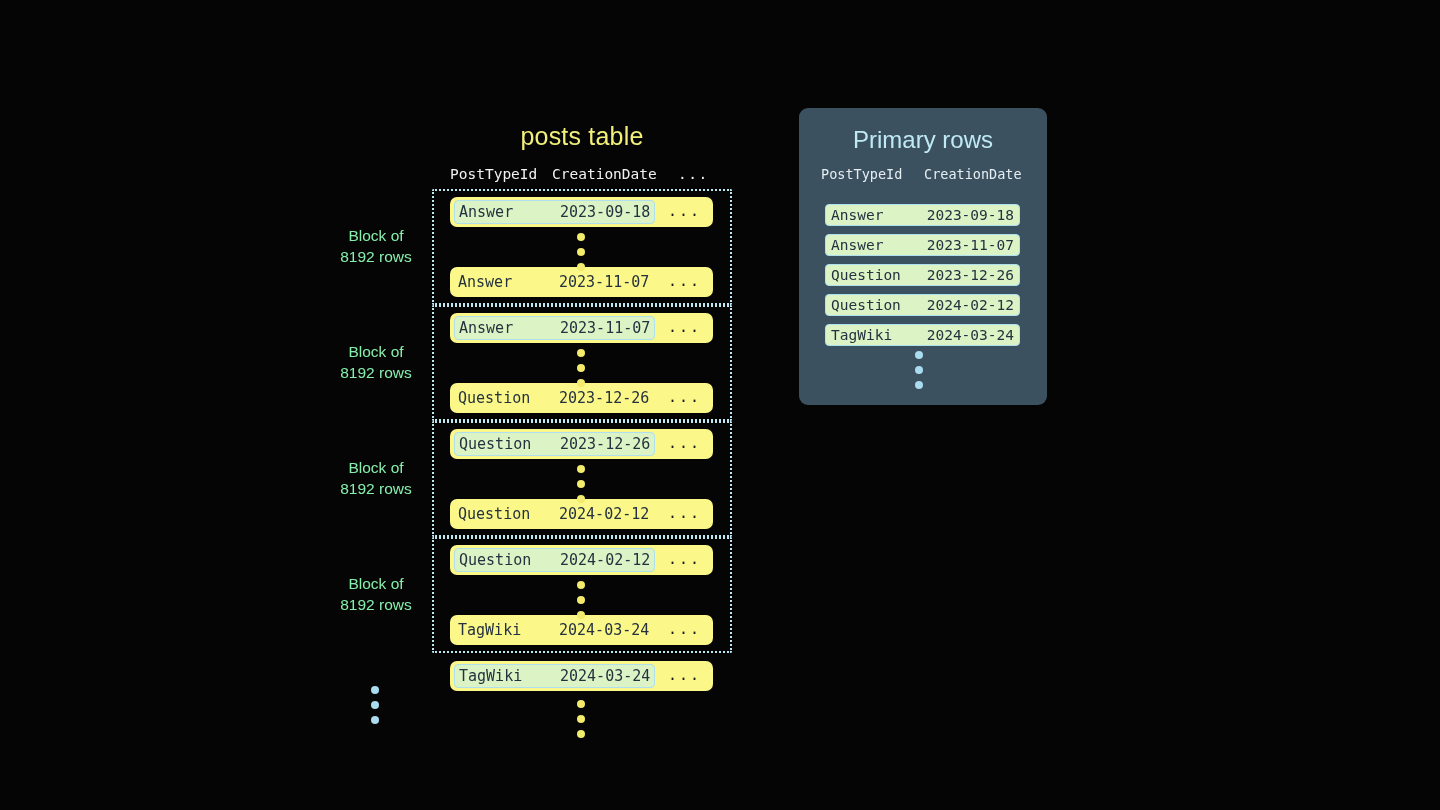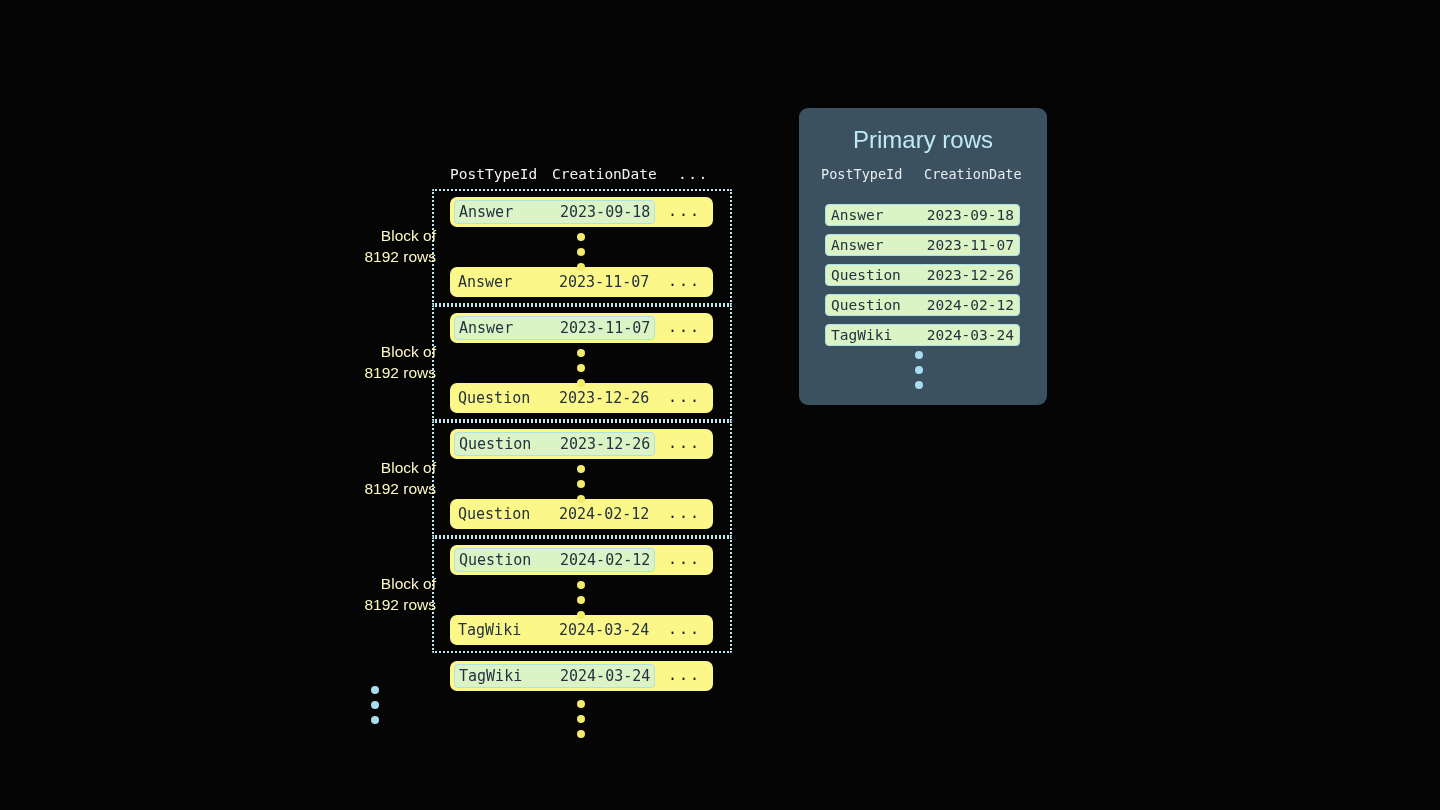--- a/index.html
+++ b/index.html
@@ -53,22 +53,22 @@
     font-family:"DejaVu Sans Mono","Liberation Mono",monospace;
     font-size:15px;color:#1b1b1b;letter-spacing:2px;
   }
 
   .vdots{position:absolute;width:10px;}
   .vdots i{display:block;width:8px;height:8px;border-radius:50%;margin-bottom:7px;}
   .vdots.yellow i{background:#f2eb6b;}
   .vdots.blue i{background:#a9dcef;}
 
   .blocklabel{
-    position:absolute;width:120px;text-align:right;
-    color:#fef9c3;font-size:15.5px;line-height:21px;
+    position:absolute;width:120px;text-align:center;
+    color:#86efac;font-size:15.5px;line-height:21px;
   }
 
   
   #primary-index-panel{
     position:absolute;left:799px;top:108px;width:248px;height:297px;
     background:#3c5160;border-radius:9px;
   }
   #primary-index-title{
     position:absolute;left:0;top:18px;width:248px;text-align:center;
     color:#bfeaf5;font-size:24px;
@@ -92,20 +92,21 @@
   .idx-row .c-date{
     font-family:"DejaVu Sans Mono","Liberation Mono",monospace;
     font-size:14.5px;color:#24323f;white-space:pre;
   }
 </style>
 </head>
 <body>
 
 <div class="canvas">
 
+  <div id="posts-table-title">posts table</div>
 
   <div id="posts-table-header">
     <span class="h-type">PostTypeId</span>
     <span class="h-date">CreationDate</span>
     <span class="h-more">...</span>
   </div>
 
   <div id="posts-blocks">
       <div class="block" style="top: 189px; height: 116px;"></div>
       <div class="block" style="top: 305px; height: 116px;"></div>

